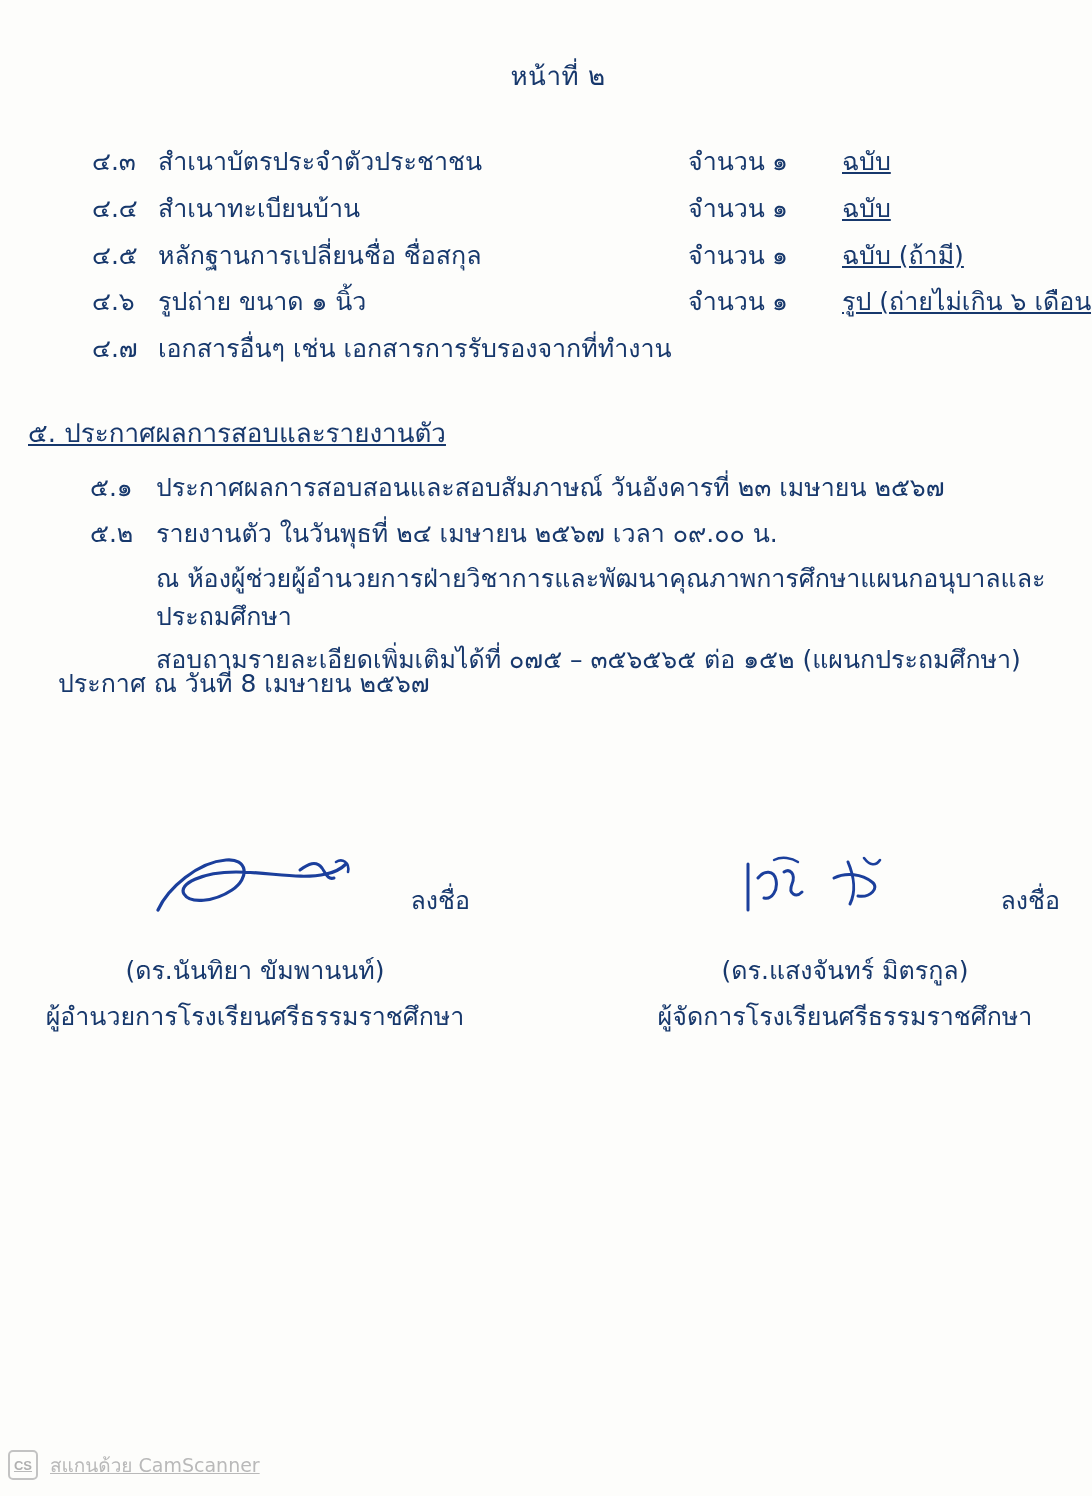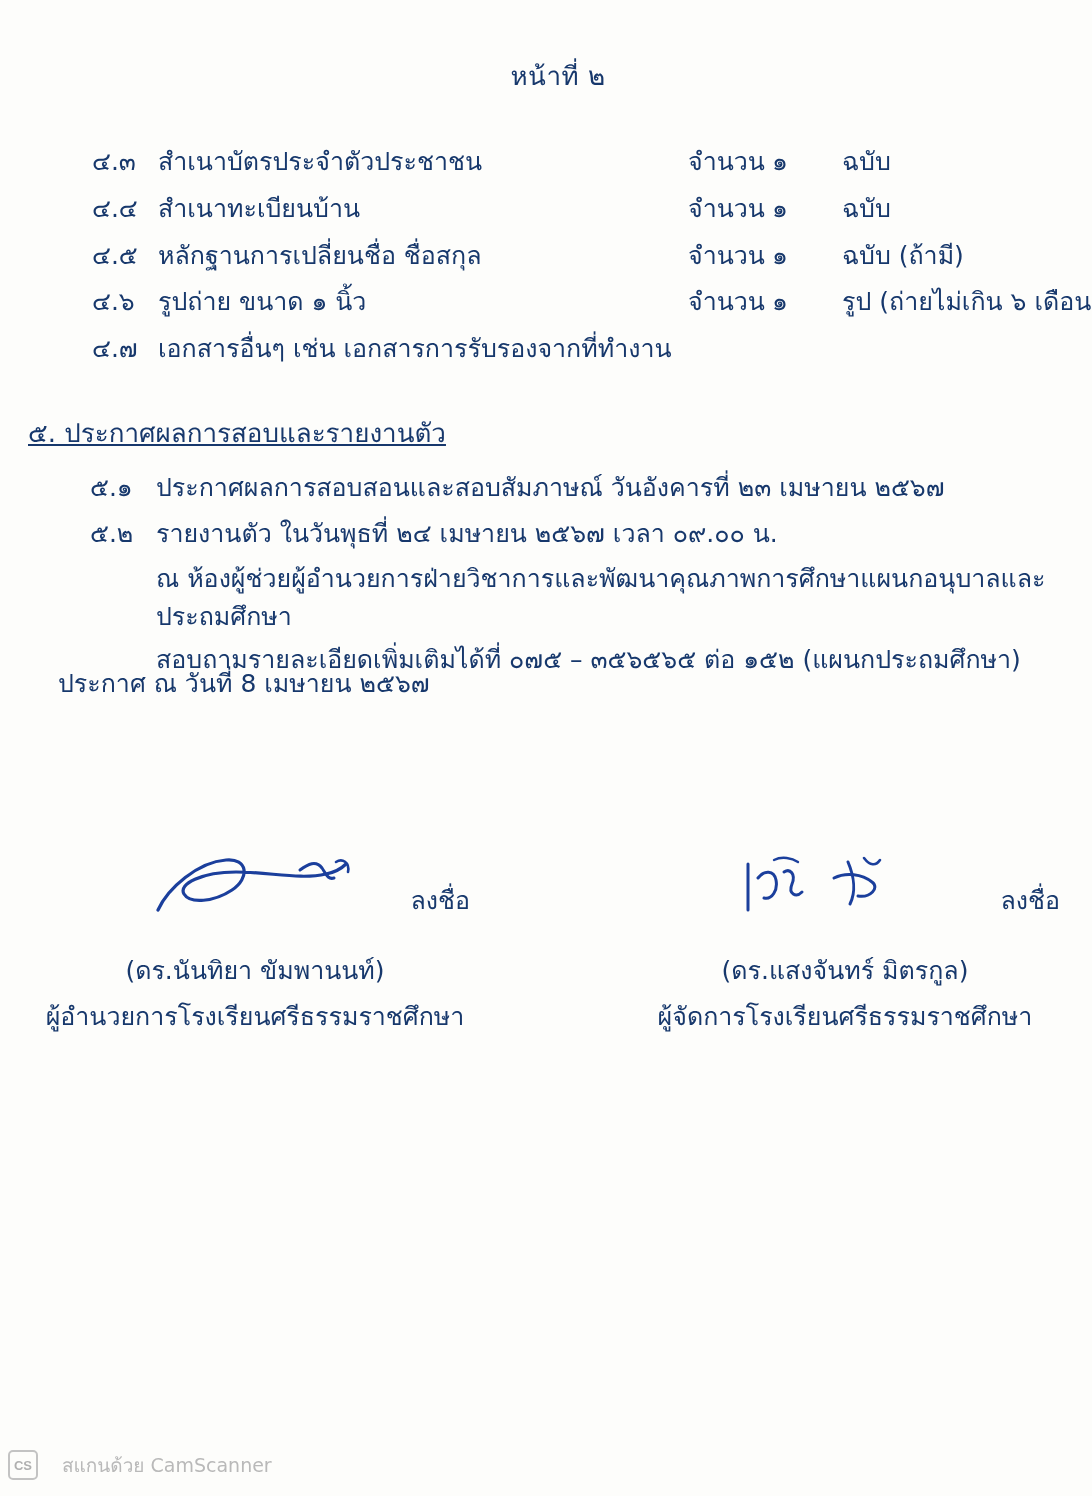--- a/index.html
+++ b/index.html
@@ -56,20 +56,21 @@
   }
   .doc-qty-label {
     flex: 0 0 84px;
   }
   .doc-qty-num {
     flex: 0 0 70px;
   }
   .doc-unit {
     flex: 1 1 auto;
     white-space: nowrap;
+    text-decoration: underline;
   }
 
   
   .section5 {
     position: absolute;
     top: 412px;
     left: 28px;
     width: 1040px;
   }
   .section5-title {
@@ -144,23 +145,24 @@
     text-align: center;
   }
 
   
   .cam-footer {
     position: absolute;
     left: 8px;
     bottom: 16px;
     display: flex;
     align-items: center;
-    gap: 24px;
+    gap: 12px;
     color: #b9b9b9;
     font-size: 19px;
+    text-decoration: underline;
   }
   .cam-badge {
     width: 26px;
     height: 26px;
     border: 2px solid #c3c3c3;
     border-radius: 5px;
     color: #b0b0b0;
     font-size: 13px;
     font-weight: bold;
     display: flex;

